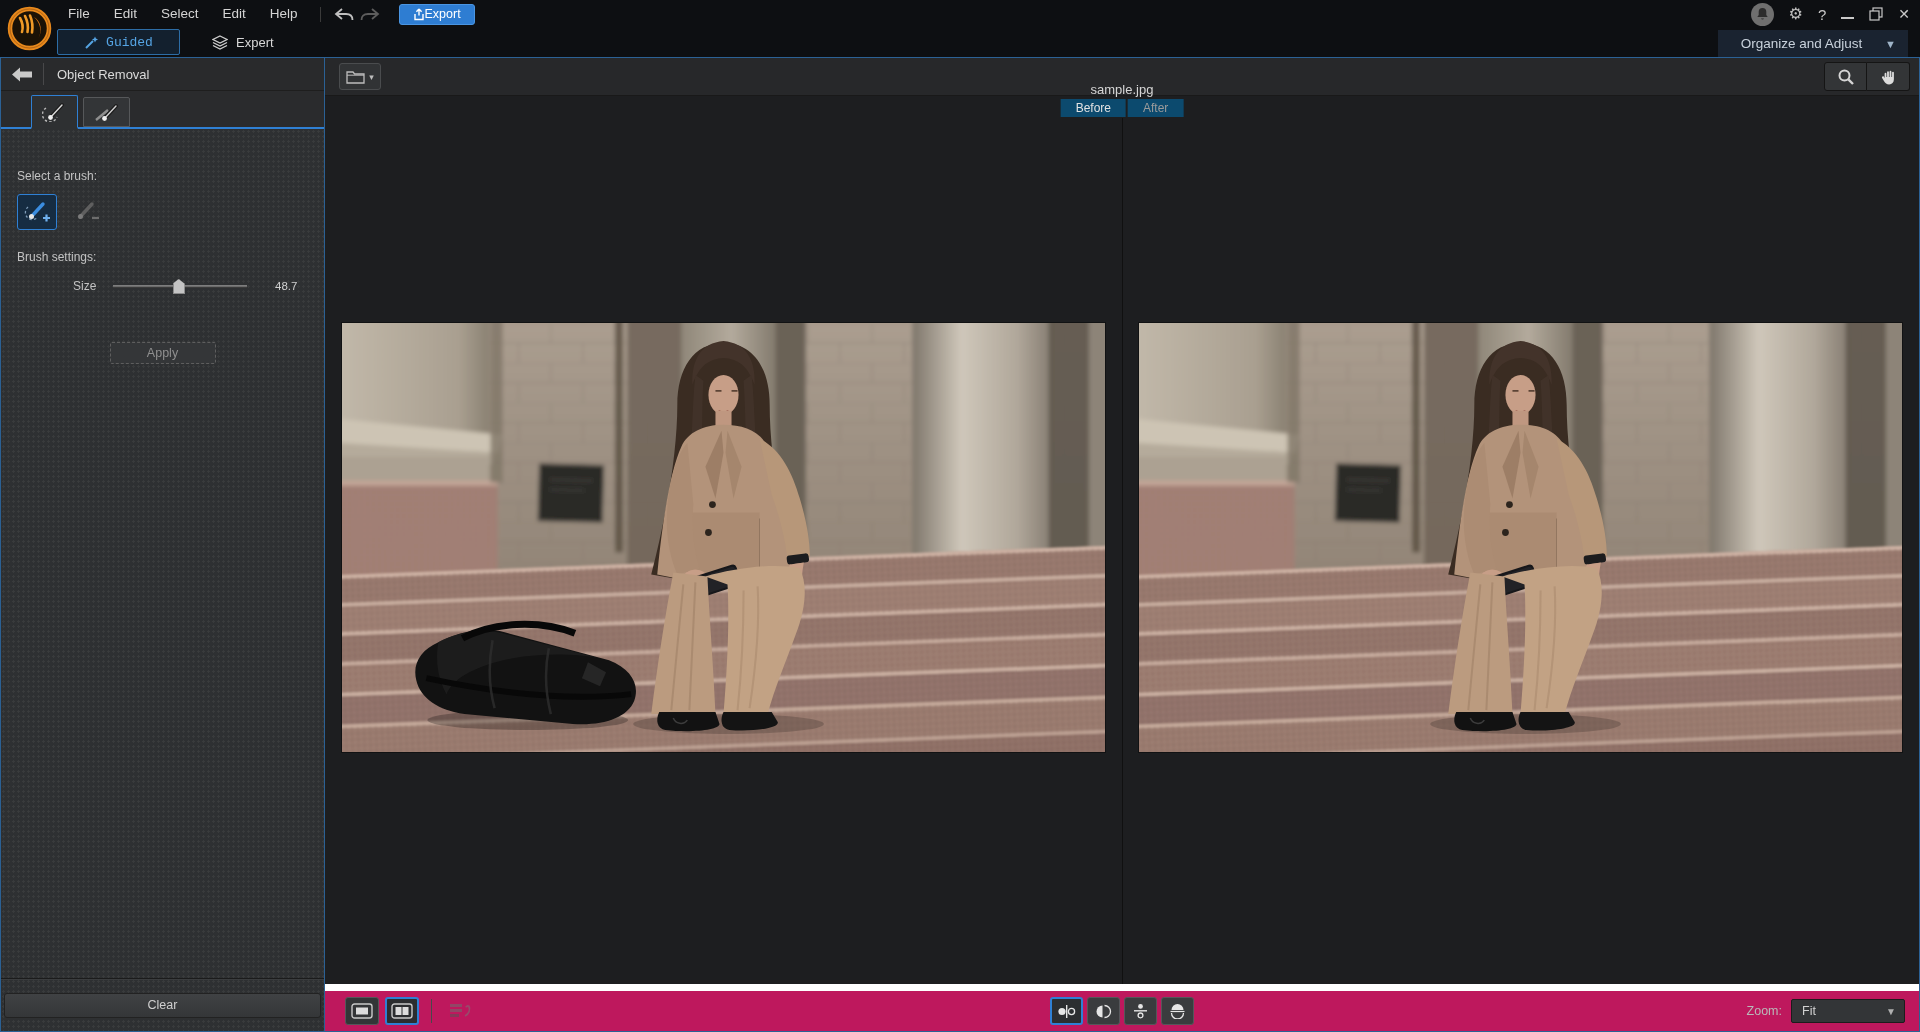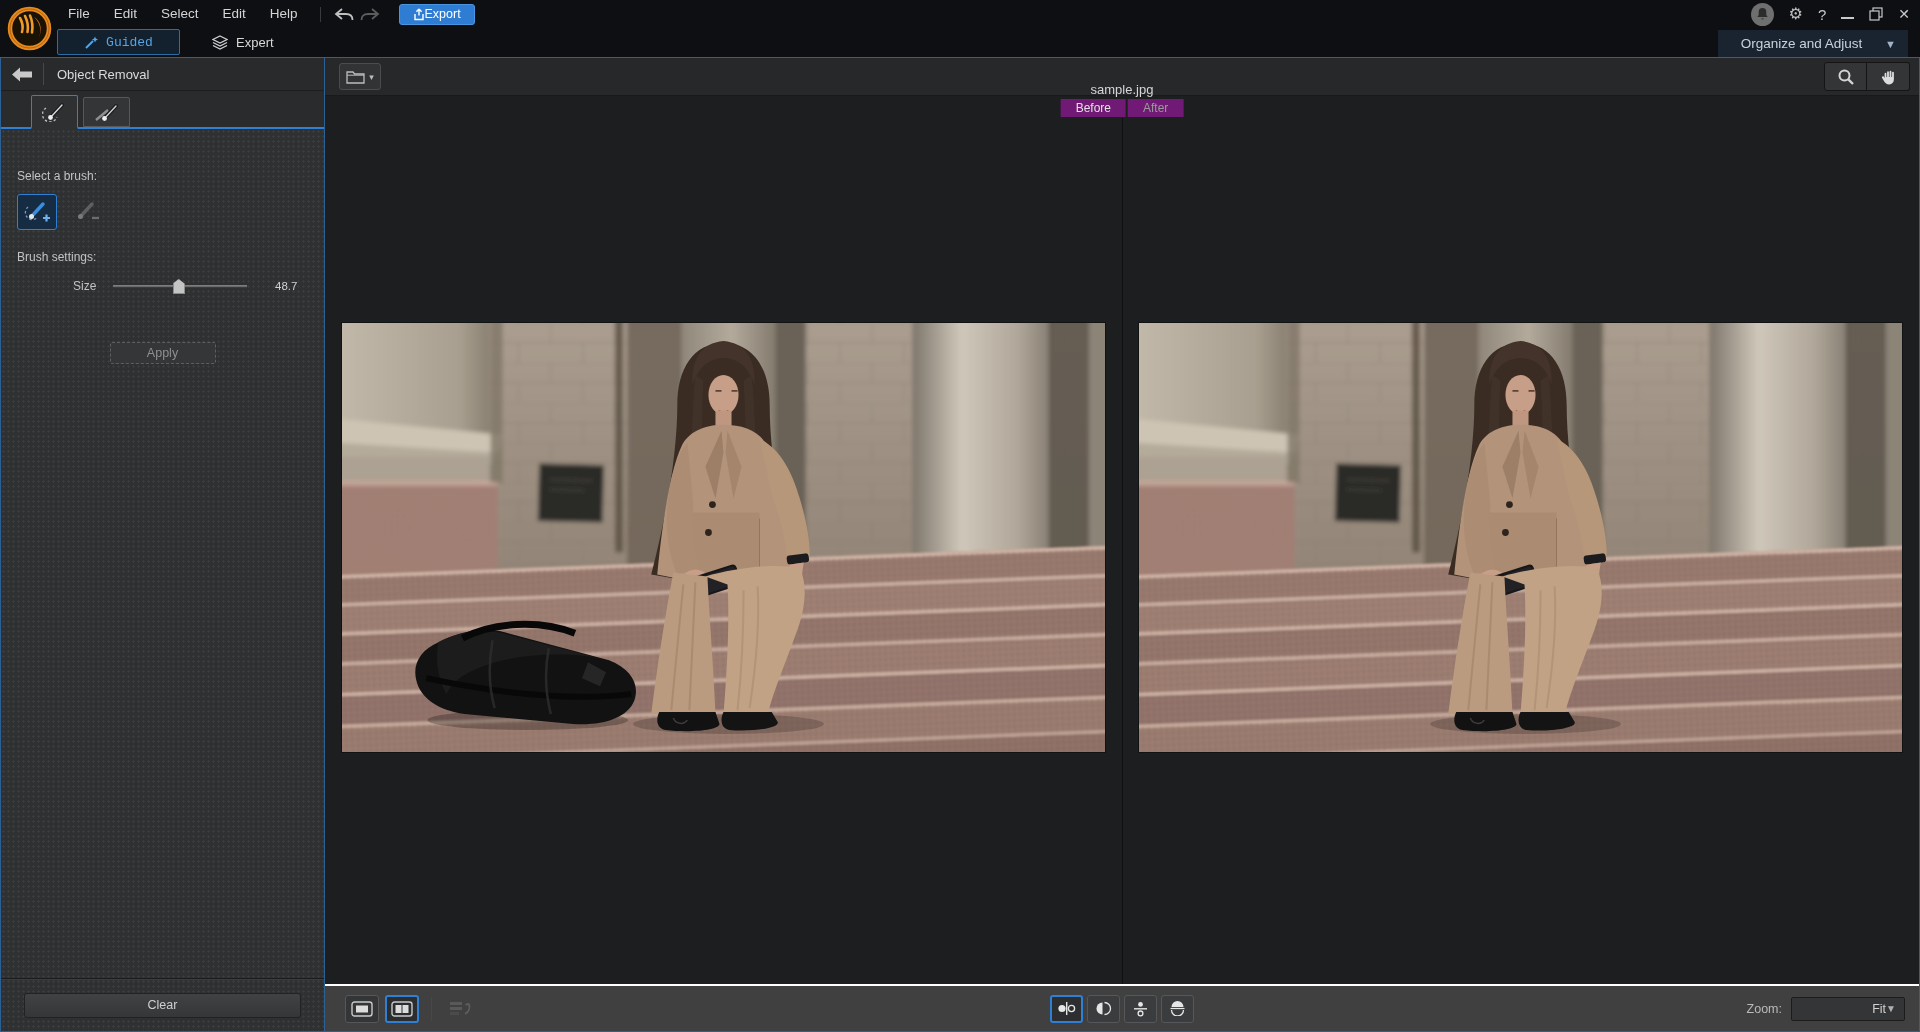--- a/index.html
+++ b/index.html
@@ -72,69 +72,69 @@
     border-top:1px solid #7d7d7d; border-bottom:1px solid #3a3a3a; }
   .slider .thumb { position:absolute; top:1px; left:calc(49% - 6px); width:12px; height:15px; background:#c4c4c4;
     border:1px solid #8a8a8a; clip-path:polygon(50% 0, 100% 32%, 100% 100%, 0 100%, 0 32%); }
   .size-value { margin-left:20px; color:#d0d0d0; font-size:11.5px; }
   .apply-btn { display:block; margin:48px auto 0 auto; width:106px; height:22px; background:#343638;
     border:1px dashed #5e5e5e; border-radius:2px; color:#8f8f8f; font-size:12.5px;
     font-family:inherit; }
 
   .panel-bottom { position:absolute; left:0; right:0; bottom:0; height:53px; border-top:1px solid #1b1b1b;
     box-shadow:0 1px 0 #3a3c3e inset; display:flex; align-items:center; }
-  .clear-btn { margin:0 auto; width:277px; height:25px; border-radius:3px;
+  .clear-btn { margin:0 auto; width:317px; height:25px; border-radius:3px;
     background:linear-gradient(#404244,#343638); border:1px solid #222; color:#cfcfcf;
     font-size:12.5px; font-family:inherit; }
 
   
   .main { position:absolute; left:325px; top:57px; right:0; bottom:0; display:flex; flex-direction:column;
     border:1px solid #2b6195; border-left:none; background:#1d1e20; }
   .viewer-header { height:38px; background:#27282a; border-bottom:1px solid #191919; position:relative;
     display:flex; align-items:center; flex:none; }
   .folder-btn { margin-left:14px; width:42px; height:27px; background:#313335; border:1px solid #4a4c4e;
     border-radius:3px; display:flex; align-items:center; justify-content:center; gap:4px; }
   .folder-caret { color:#bdbdbd; font-size:9px; }
   .filename { position:absolute; left:0; right:0; text-align:center; color:#d6d6d6; font-size:13px; pointer-events:none;margin-top:26px; }
   .nav-tools { margin-left:auto; margin-right:9px; display:flex; }
   .nav-tool-btn { width:43px; height:29px; background:#333537; border:1px solid #151515;
     display:flex; align-items:center; justify-content:center; }
   .nav-tool-btn:first-child { border-radius:3px 0 0 3px; }
   .nav-tool-btn:last-child { border-radius:0 3px 3px 0; border-left:none; }
 
   .compare-strip { height:22px; position:relative; flex:none; }
   .compare-chips { position:absolute; left:50%; transform:translateX(-50%); top:3px; display:flex; gap:2px; }
-  .chip { height:18px; padding:7px 15px; background:#701a75; display:flex; align-items:center; font-size:12px; }
+  .chip { height:18px; padding:7px 15px; background:#0c4a6e; display:flex; align-items:center; font-size:12px; }
   .chip.before { color:#e2e2e2; }
   .chip.after { color:#9b9b9b; }
 
   .canvas { flex:1; position:relative; }
   .canvas-divider { position:absolute; left:50%; top:0; bottom:0; width:1px; background:#101010; }
   .pane { position:absolute; top:0; bottom:0; width:50%; display:flex; align-items:center; justify-content:center; }
   .pane.left { left:0; } .pane.right { right:0; }
   .photo { width:763px; height:429px; display:block; transform:translateY(-14px);
     box-shadow:0 0 0 1px rgba(0,0,0,.4); background:#8e8174; }
 
-  .bottom-bar { height:47px; background:#404040; border-top:2px solid #ffffff; position:relative;
+  .bottom-bar { height:47px; background:#be185d; border-top:7px solid #ffffff; position:relative;
     display:flex; align-items:center; flex:none;gap:29px; }
   .bb-left { margin-left:20px; display:flex; align-items:center; }
   .bb-btn { width:34px; height:28px; background:#333537; border:1px solid #55575a; border-radius:3px;
     display:flex; align-items:center; justify-content:center; margin-right:6px; }
   .bb-btn.selected { border:2px solid #2f80d4; background:#2b2d2f; }
   .bb-sep { width:1px; height:24px; background:#48484a; margin:0 12px 0 6px; }
   .bb-send { opacity:.55; border:none; background:transparent; }
   .bb-center { position:absolute; left:50%; transform:translateX(-50%); display:flex; gap:4px; }
   .cmp-btn { width:33px; height:28px; background:#3a3c3e; border:1px solid #55575a; border-radius:3px;
     display:flex; align-items:center; justify-content:center; }
   .cmp-btn.selected { border:2px solid #2f80d4; background:#2c2e30; }
   .bb-right { margin-left:auto; margin-right:14px; display:flex; align-items:center; gap:9px; }
   .zoom-label { color:#b9b9b9; font-size:12.5px; }
   .zoom-select { width:114px; height:24px; background:#333537; border:1px solid #1c1c1c; border-radius:2px;
     display:flex; align-items:center; }
-  .zoom-select span.val { flex:1; padding-left:10px; color:#d2d2d2; font-size:12.5px;text-align:right; }
+  .zoom-select span.val { flex:1; padding-left:10px; color:#d2d2d2; font-size:12.5px; }
   .zoom-select .chev { flex:none; margin-right:8px; color:#b0b0b0; font-size:10px; }
 
   svg { display:block; }
 </style>
 </head>
 <body>
 
 <div id="app">
 
   <svg width="0" height="0" style="position:absolute">

